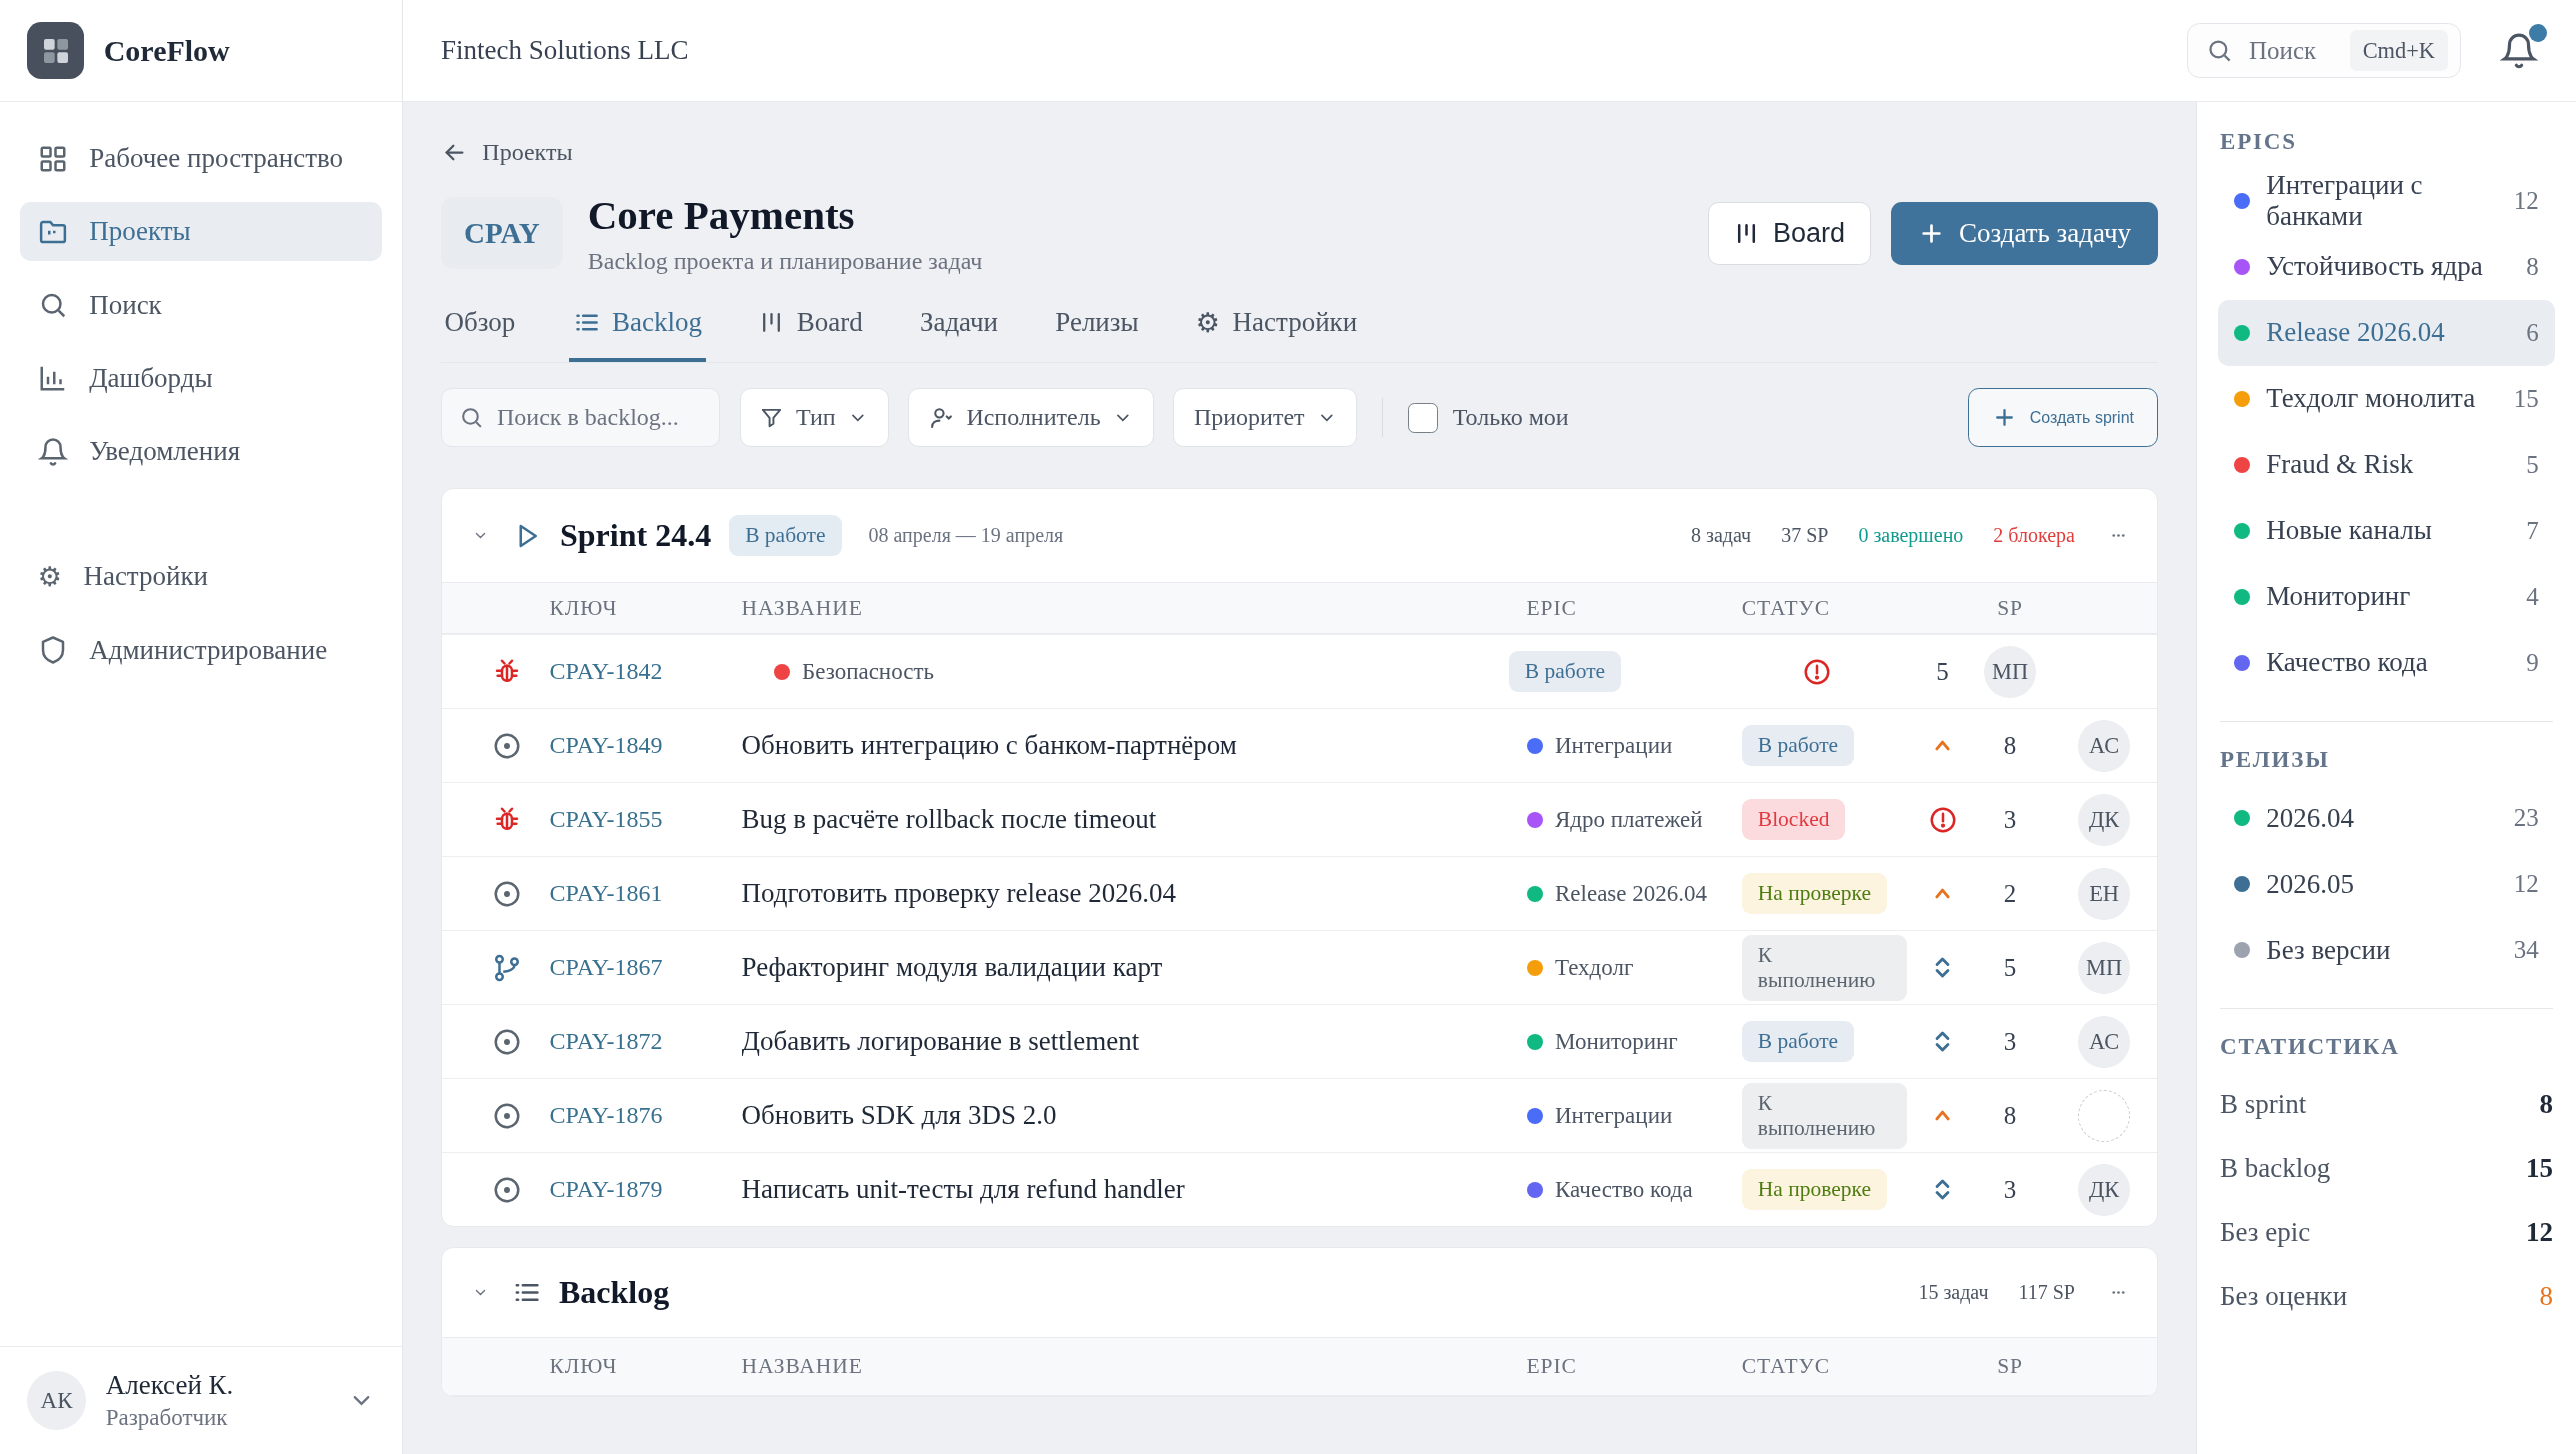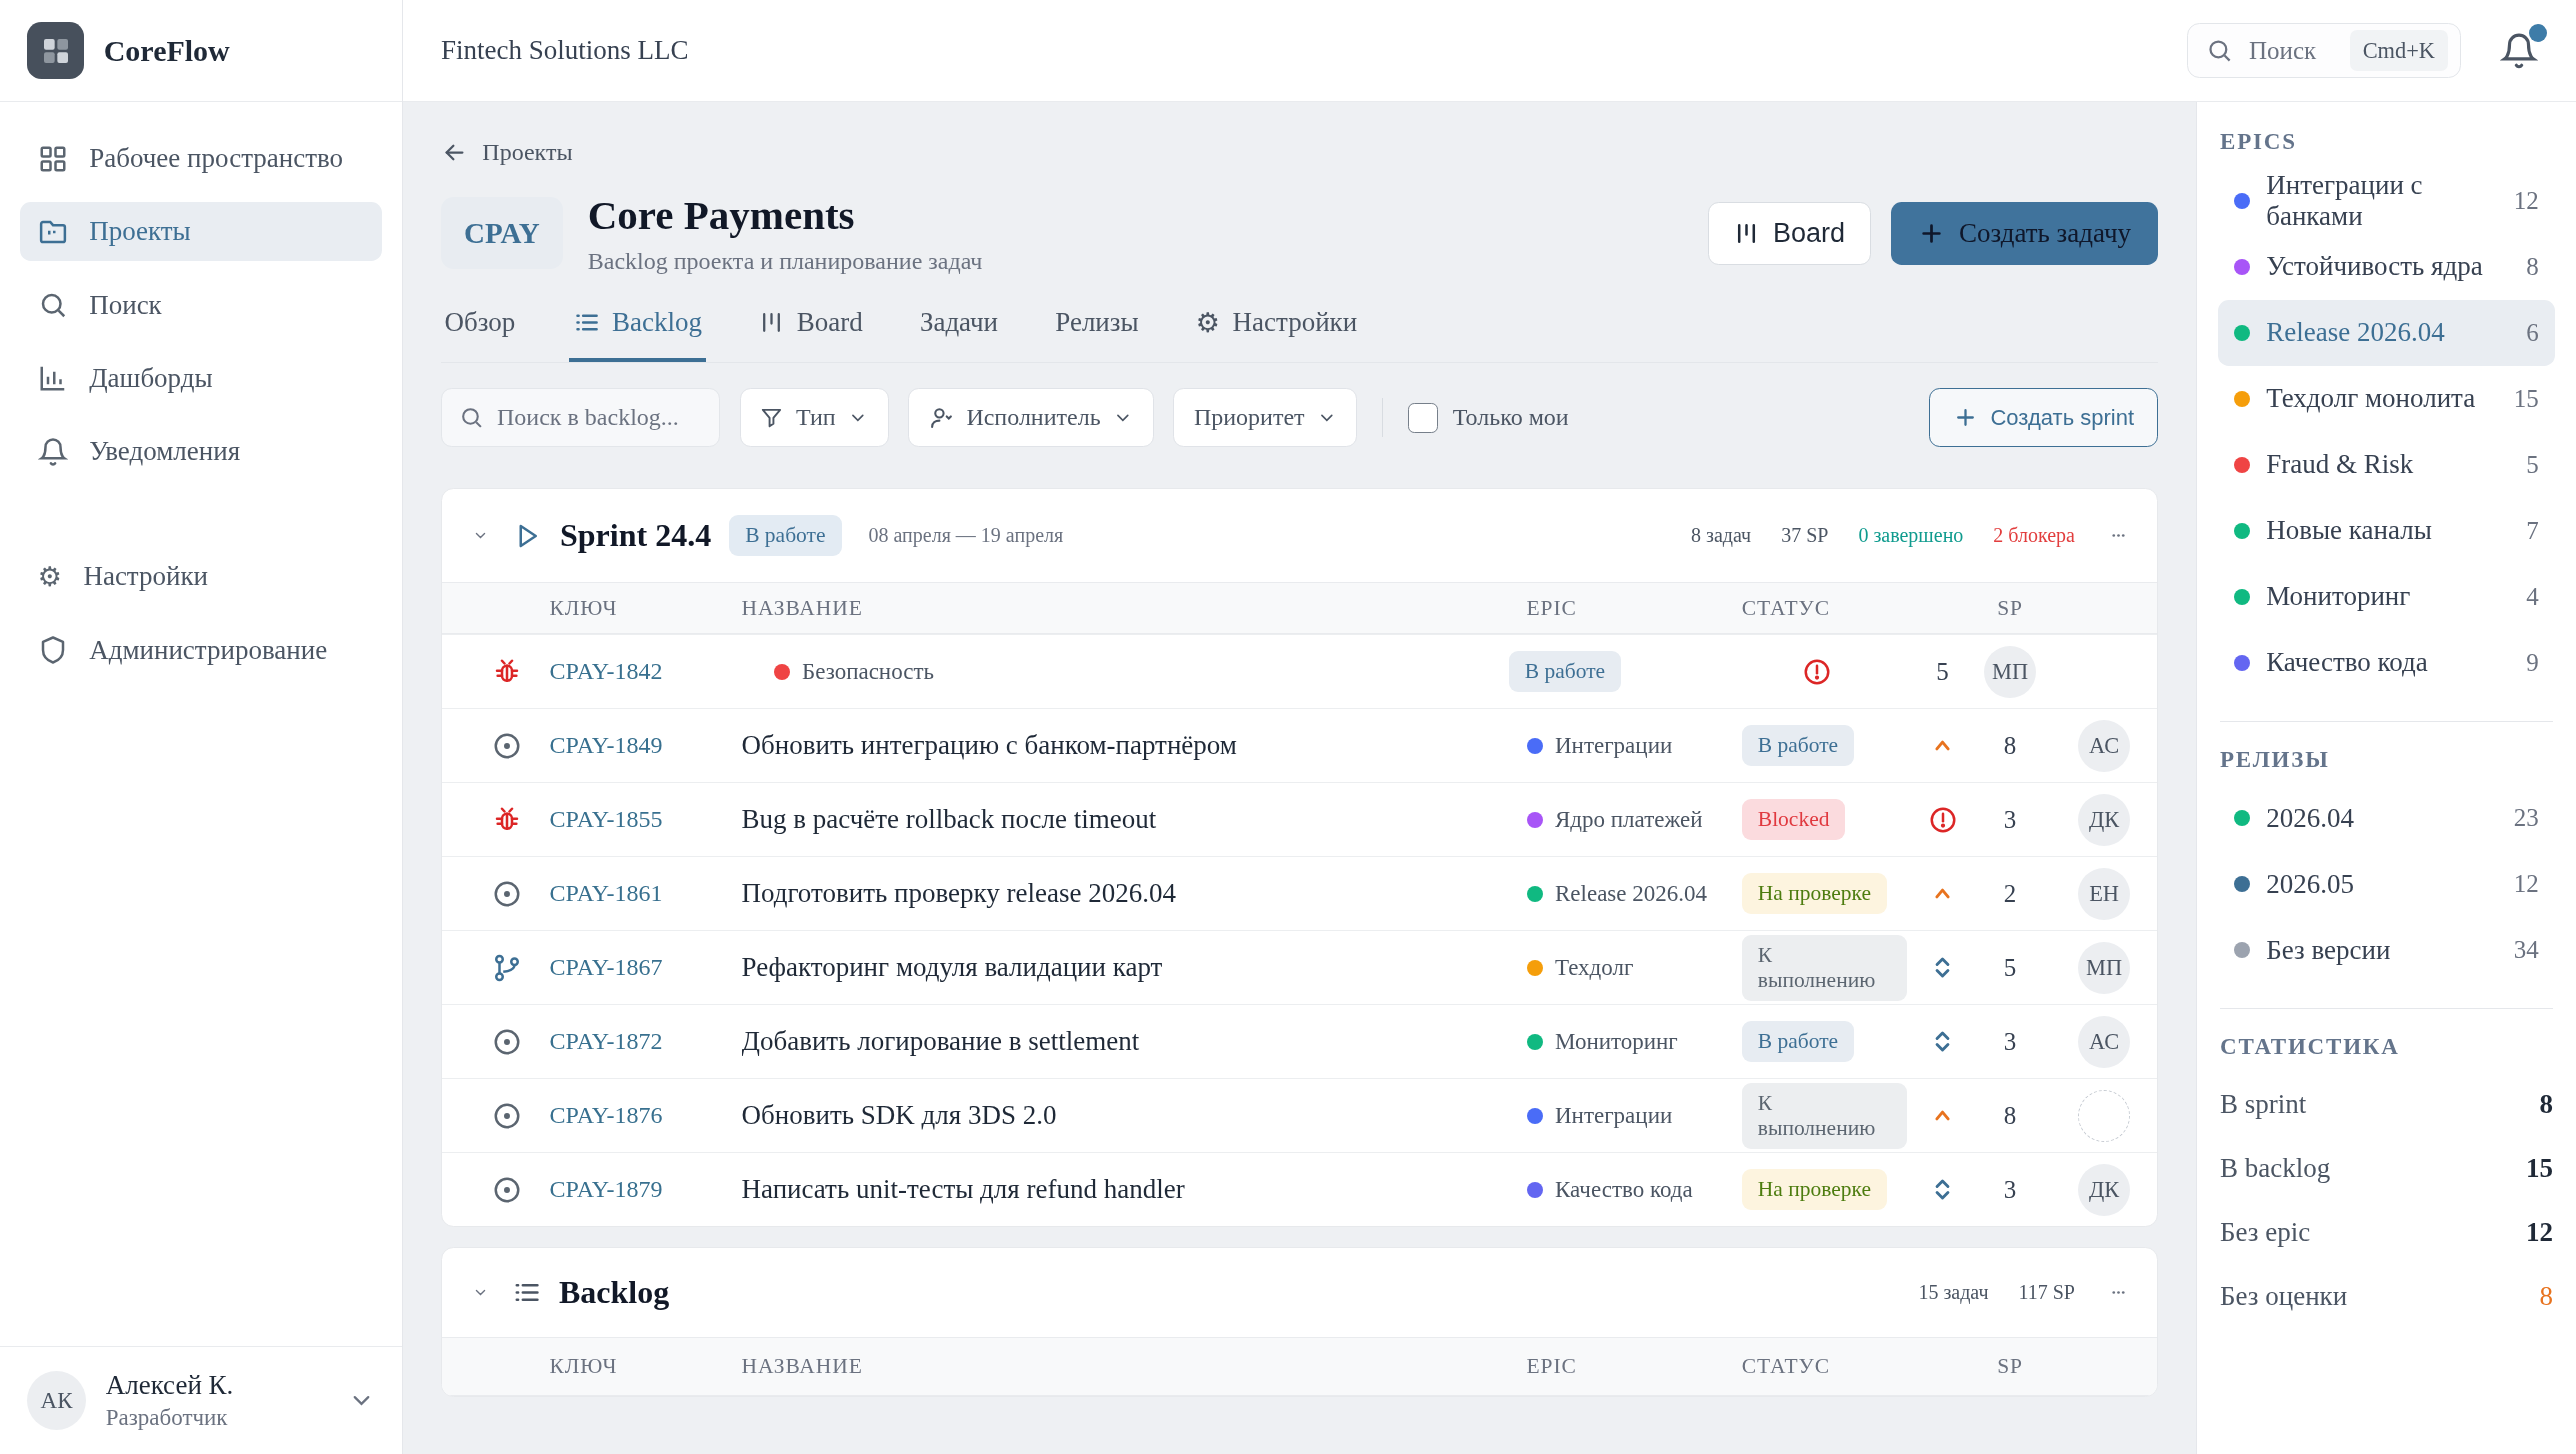--- a/index.html
+++ b/index.html
@@ -40,36 +40,36 @@
   
   .content { flex:1; min-width:0; background:#eef0f3; padding:34px 38px 0; overflow:hidden; }
   .crumb { display:flex; align-items:center; gap:14.3px; color:#4b5563; font-size:24px; height:32px; cursor:pointer; }
   .proj-row { margin-top:23px; display:flex; align-items:center; }
   .pkey { background:#e8ecf1; color:#3d6f94; font-weight:bold; font-size:29px; border-radius:12.5px; padding:19.7px 23px; }
   .ptexts { margin-left:25px; }
   .ptitle { font-size:41px; font-weight:bold; color:#111827; }
   .psub { font-size:24px; color:#6b7280; margin-top:9px; }
   .proj-actions { margin-left:auto; display:flex; gap:19.7px; }
   .btn-board { height:63px; background:#fff; border:0.9px solid #d9dde2; border-radius:10.7px; display:flex; align-items:center; gap:14.3px; padding:0 25px; font-size:27px; color:#1f2937; cursor:pointer; }
-  .btn-primary { height:63px; background:#40739c; border:none; border-radius:10.7px; display:flex; align-items:center; gap:14.3px; padding:0 27px; font-size:27px; color:#0f172a; cursor:pointer; font-family:inherit; }
+  .btn-primary { height:63px; background:#40739c; border:none; border-radius:10.7px; display:flex; align-items:center; gap:14.3px; padding:0 27px; font-size:27px; color:#ffffff; cursor:pointer; font-family:inherit; }
   .tabs { margin-top:27px; display:flex; gap:50px; border-bottom:0.9px solid #e3e6ea; }
   .tab { display:flex; align-items:center; gap:12.5px; font-size:27px; color:#4b5563; padding:5.4px 3.6px 19.7px; cursor:pointer; border-bottom:4.5px solid transparent; }
   .tab.active { color:#3d6f94; border-bottom-color:#3d6f94; }
   .gearglyph { font-family:"DejaVu Sans",sans-serif; font-size:27px; line-height:1; }
 
   .filters { margin-top:25px; display:flex; align-items:center; gap:19.7px; }
   .fsearch { position:relative; }
   .fsearch input { width:279px; height:59px; background:#f7f8fa; border:0.9px solid #e3e6ea; border-radius:10.7px; padding:0 18px 0 55px; font-size:24px; color:#374151; font-family:inherit; outline:none; }
   .fsearch input::placeholder { color:#6b7280; }
   .fsearch .fsic { position:absolute; left:18px; top:17px; color:#6b7280; }
   .fbtn { height:59px; background:#fff; border:0.9px solid #e0e3e8; border-radius:10.7px; display:flex; align-items:center; gap:12.5px; padding:0 19.7px; font-size:24px; color:#4b5563; cursor:pointer; }
   .vdiv { width:0.9px; height:39px; background:#d8dce1; margin:0 5.4px; }
   .chk { display:flex; align-items:center; gap:14.3px; font-size:24px; color:#4b5563; cursor:pointer; }
   .box { width:30px; height:30px; border:1.8px solid #767f8a; border-radius:6.3px; background:#fff; }
-  .btn-sprint { margin-left:auto; height:59px; background:#f6f8fa; border:1.8px solid #3d6f94; border-radius:10.7px; display:flex; align-items:center; gap:12.5px; padding:0 23px; font-size:22px; color:#3d6f94; cursor:pointer; }
+  .btn-sprint { margin-left:auto; height:59px; background:#f6f8fa; border:1.8px solid #3d6f94; border-radius:10.7px; display:flex; align-items:center; gap:12.5px; padding:0 23px; font-size:16px; color:#3d6f94; cursor:pointer; }
 
   
   .card { background:#fff; border:0.9px solid #e7e9ec; border-radius:12.5px; margin-top:41px; overflow:hidden; }
   .card.backlog-card { margin-top:19.7px; }
   .sec-hdr { height:93px; display:flex; align-items:center; padding:0 25px; gap:18px; }
   .sec-title { font-size:32px; font-weight:bold; color:#111827; }
   .badge-wk { background:#e3ebf3; color:#3d6f94; font-size:21.5px; border-radius:9px; padding:8px 16px; }
   .dates { font-size:20px; color:#6b7280; margin-left:9px; }
   .sec-right { margin-left:auto; display:flex; align-items:center; gap:30px; font-size:20px; color:#4b5563; }
   .done-c { color:#0f9b8e; }

